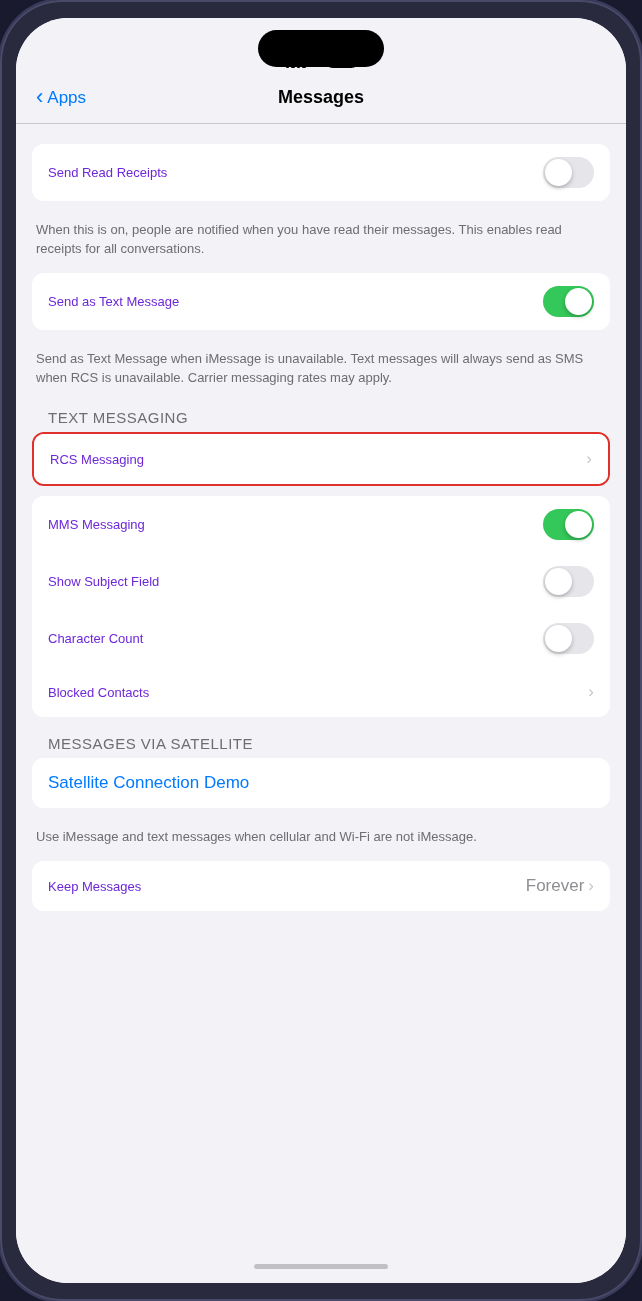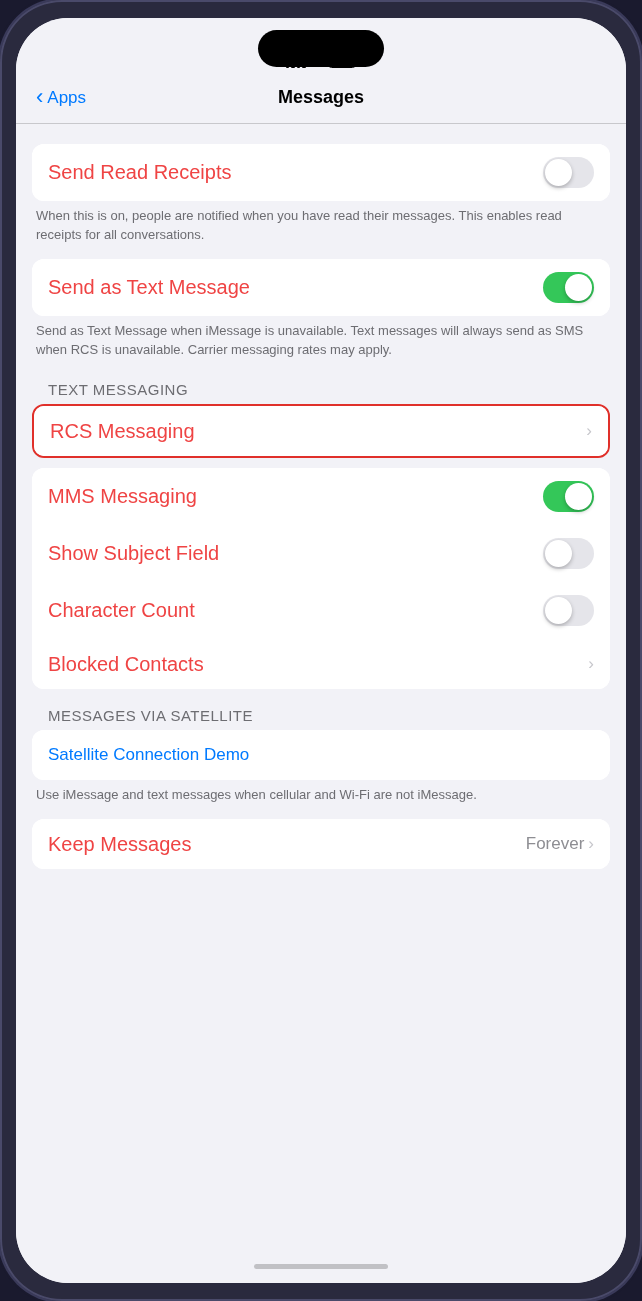--- a/index.html
+++ b/index.html
@@ -191,28 +191,28 @@
       content: '';
       position: absolute;
       bottom: 0;
       left: 16px;
       right: 0;
       height: 0.5px;
       background: #e5e5ea;
     }
 
     .row-label {
-      font-size: 20px;
-      color: #ef4444;
+      font-size: 13px;
+      color: #6d28d9;
     }
 
     .row-description {
       font-size: 13px;
       color: #6d6d72;
-      margin: 6px 20px 14px;
+      margin: 20px 20px 14px;
       line-height: 1.45;
     }
 
     
     .toggle {
       width: 51px;
       height: 31px;
       border-radius: 15.5px;
       position: relative;
       cursor: pointer;

